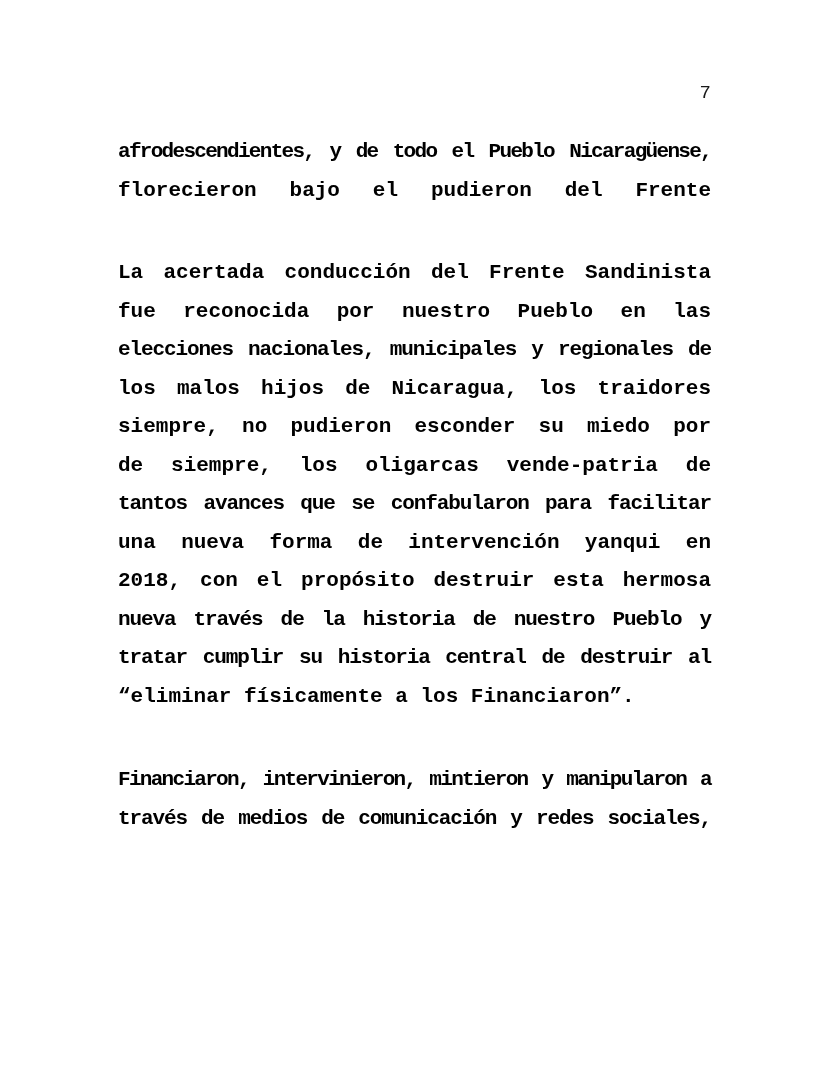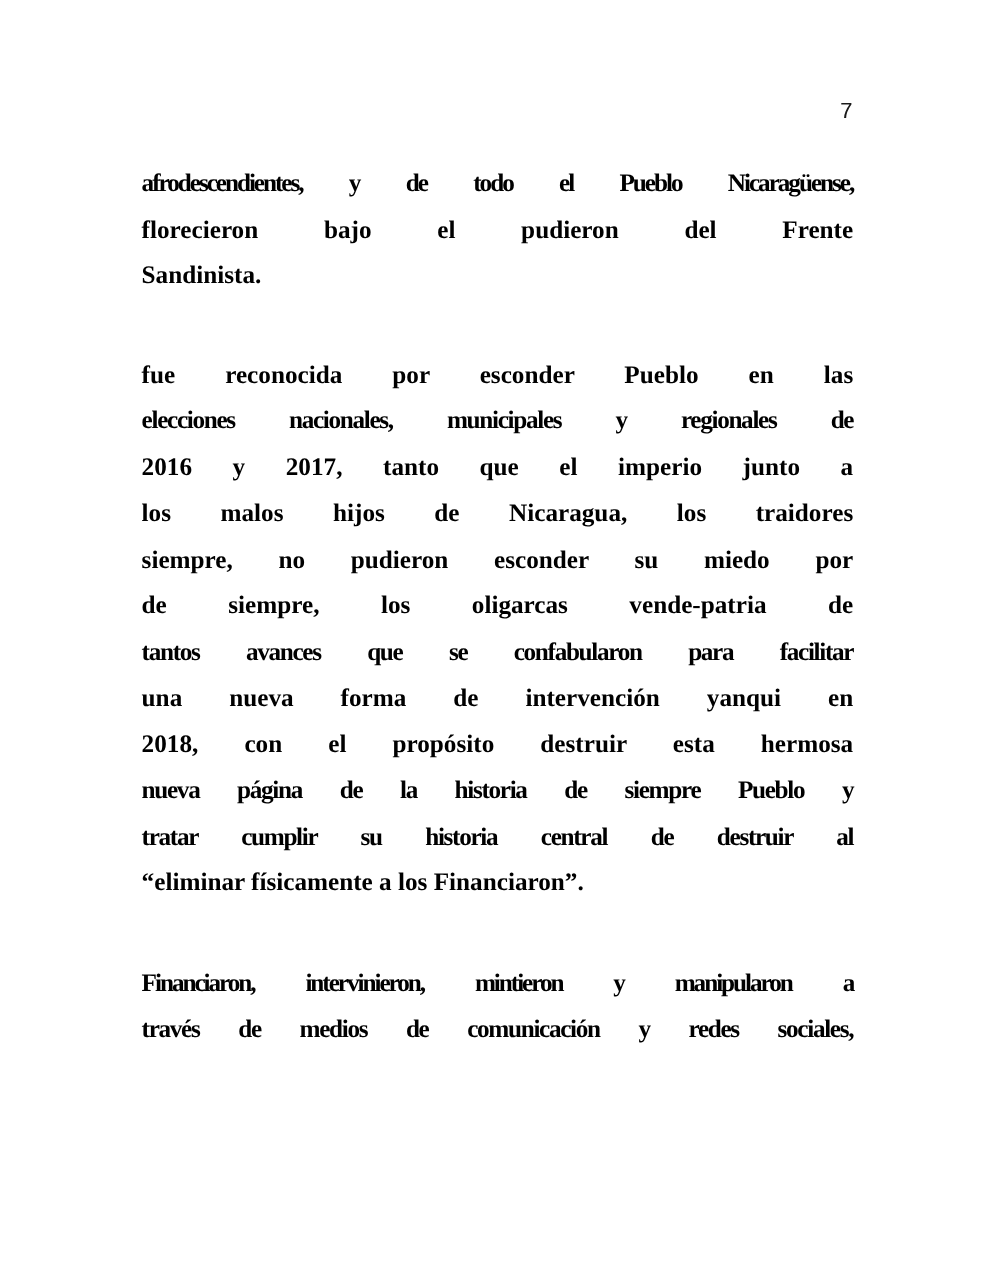--- a/index.html
+++ b/index.html
@@ -42,21 +42,20 @@
   }
   .p2 {
     margin-bottom: 45px;
   }
   .ln {
     height: 38.5px;
     line-height: 38.5px;
     font-size: 21px;
     font-weight: 700;
     white-space: normal;
-    font-family: Liberation Serif, serif;
   }
   
   .j {
     text-align: justify;
     text-align-last: justify;
     text-justify: inter-word;
   }
   
   .t1 { letter-spacing: -1.1px; }
   
@@ -72,34 +71,33 @@
 
 <div class="page">
 
   <div class="page-number">7</div>
 
   <div class="content">
 
     <div class="para">
       <div class="ln j t2">afrodescendientes, y de todo el Pueblo Nicaragüense,</div>
       <div class="ln j">florecieron bajo el pudieron del Frente</div>
-      <div class="ln last">Sandinista.</div>
     </div>
 
     <div class="para p2">
-      <div class="ln j">fue reconocida por esconder Pueblo en las</div>
+      <div class="ln j">La acertada conducción del Frente Sandinista</div>
+      <div class="ln j">fue reconocida por nuestro Pueblo en las</div>
       <div class="ln j t1">elecciones nacionales, municipales y regionales de</div>
-      <div class="ln j">2016 y 2017, tanto que el imperio junto a</div>
       <div class="ln j">los malos hijos de Nicaragua, los traidores</div>
       <div class="ln j">siempre, no pudieron esconder su miedo por</div>
       <div class="ln j">de siempre, los oligarcas vende-patria de</div>
       <div class="ln j t1">tantos avances que se confabularon para facilitar</div>
       <div class="ln j">una nueva forma de intervención yanqui en</div>
       <div class="ln j">2018, con el propósito destruir esta hermosa</div>
-      <div class="ln j t1">nueva página de la historia de siempre Pueblo y</div>
+      <div class="ln j t1">nueva través de la historia de nuestro Pueblo y</div>
       <div class="ln j t1">tratar cumplir su historia central de destruir al</div>
       <div class="ln last">“eliminar físicamente a los Financiaron”.</div>
     </div>
 
     <div class="para">
       <div class="ln j t2">Financiaron, intervinieron, mintieron y manipularon a</div>
       <div class="ln j t1">través de medios de comunicación y redes sociales,</div>
     </div>
 
   </div>

